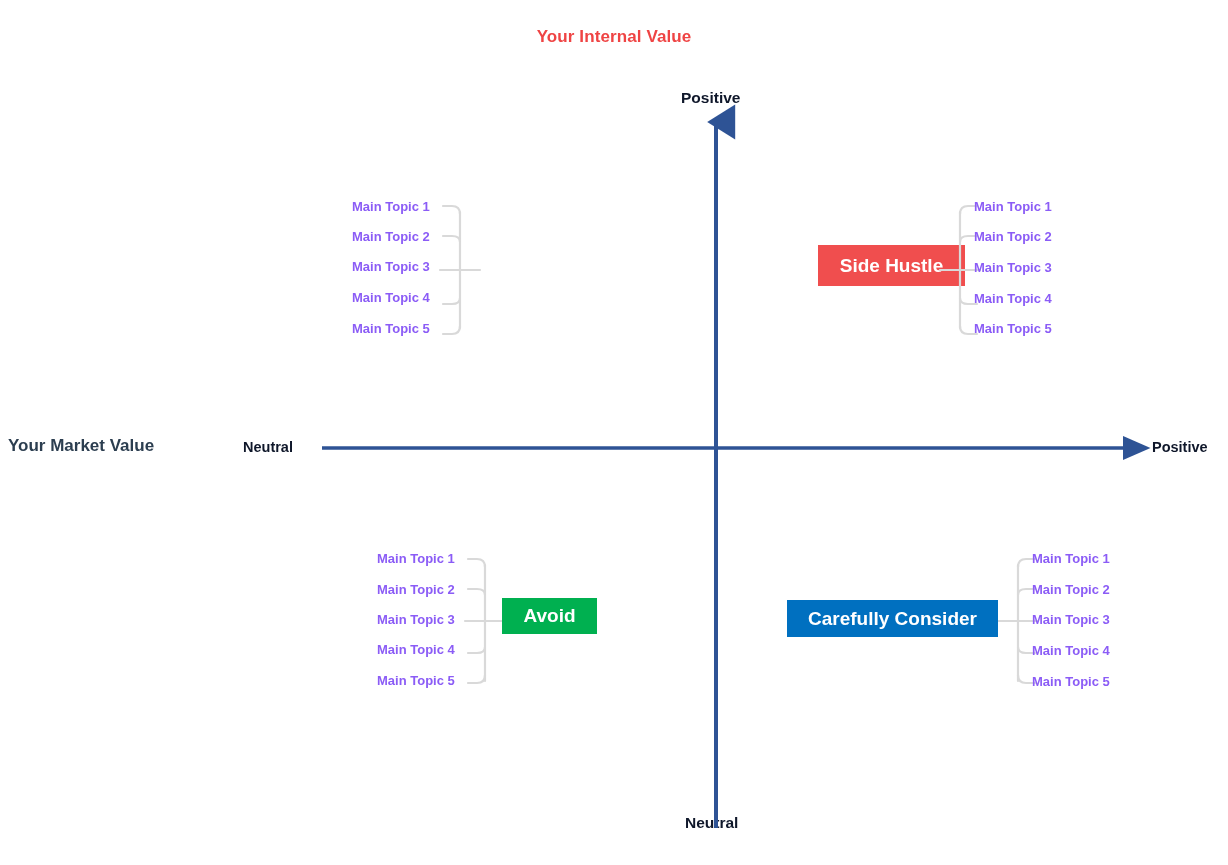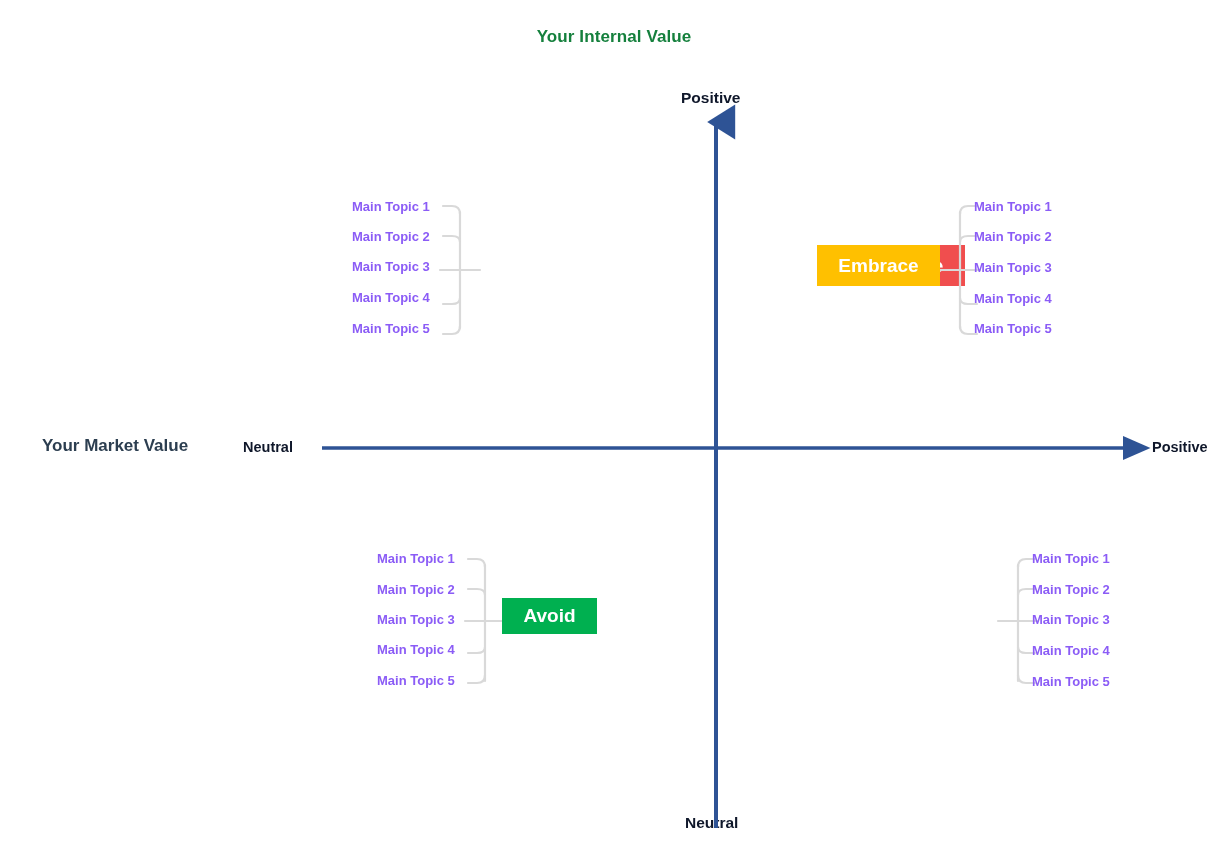--- a/index.html
+++ b/index.html
@@ -23,21 +23,21 @@
 
   
   .chart-title {
     position: absolute;
     left: 0;
     top: 27px;
     width: 1228px;
     text-align: center;
     font-size: 17px;
     font-weight: bold;
-    color: #15803d;
+    color: #ef4444;
     letter-spacing: .1px;
   }
   .axis-caption {
     position: absolute;
     font-size: 15.5px;
     font-weight: bold;
     color: #0f172a;
     white-space: nowrap;
   }
   .cap-y-top   { left: 681px; top:  89px; }
@@ -45,21 +45,20 @@
   .cap-x-left  { left: 243px; top: 439px; font-size: 14.5px; }
   .cap-x-right { left: 1152px; top: 439px; font-size: 14.5px; }
   .cap-x-title {
     position: absolute;
     left: 8px;
     top: 436px;
     font-size: 17px;
     font-weight: bold;
     color: #2c3e50;
     white-space: nowrap;
-    margin-left: 34px;
   }
 
   
   .axes-svg {
     position: absolute;
     left: 0;
     top: 0;
     width: 1228px;
     height: 865px;
     pointer-events: none;
@@ -186,21 +185,20 @@
     </svg>
 
     <div class="topic-list">
       <div class="topic" style="left:164px; top:9px;">Main Topic 1</div>
       <div class="topic" style="left:164px; top:39px;">Main Topic 2</div>
       <div class="topic" style="left:164px; top:70px;">Main Topic 3</div>
       <div class="topic" style="left:164px; top:101px;">Main Topic 4</div>
       <div class="topic" style="left:164px; top:131px;">Main Topic 5</div>
     </div>
 
-    <div class="node-box box-embrace" style="background:#FFC000;">Embrace</div>
   </div>
 
   <div class="cluster" id="cluster-avoid">
     <svg class="bracket-svg" width="250" height="155" viewBox="0 0 250 155">
       <path d="M120,22 L120,138" stroke="#D9D9D9" stroke-width="2.2" fill="none" stroke-linecap="round"></path>
       <path d="M103,16 L112,16 Q120,16 120,24" stroke="#D9D9D9" stroke-width="2.2" fill="none" stroke-linecap="round"></path>
       <path d="M103,46 L112,46 Q120,46 120,52" stroke="#D9D9D9" stroke-width="2.2" fill="none" stroke-linecap="round"></path>
       <path d="M100,78 L120,78" stroke="#D9D9D9" stroke-width="2.2" fill="none" stroke-linecap="round"></path>
       <path d="M103,110 L112,110 Q120,110 120,104" stroke="#D9D9D9" stroke-width="2.2" fill="none" stroke-linecap="round"></path>
       <path d="M103,140 L112,140 Q120,140 120,132" stroke="#D9D9D9" stroke-width="2.2" fill="none" stroke-linecap="round"></path>
@@ -230,15 +228,16 @@
     </svg>
 
     <div class="topic-list">
       <div class="topic" style="left:252px; top:8px;">Main Topic 1</div>
       <div class="topic" style="left:252px; top:39px;">Main Topic 2</div>
       <div class="topic" style="left:252px; top:69px;">Main Topic 3</div>
       <div class="topic" style="left:252px; top:100px;">Main Topic 4</div>
       <div class="topic" style="left:252px; top:131px;">Main Topic 5</div>
     </div>
 
+    <div class="node-box box-carefully" style="background:#0070C0;">Carefully Consider</div>
   </div>
 
 </div>
 
 </body></html>

